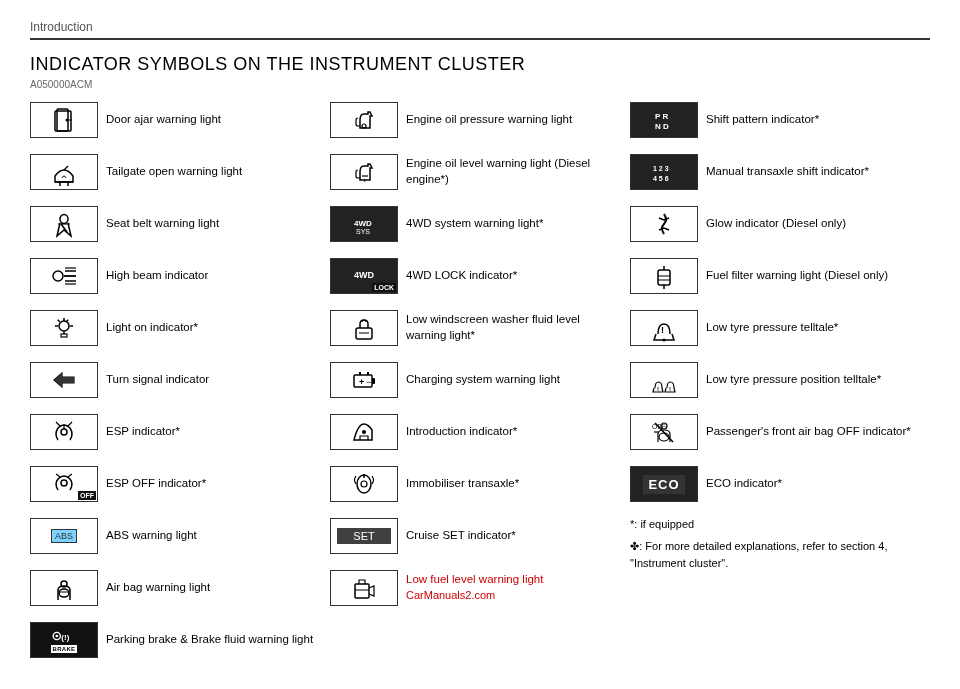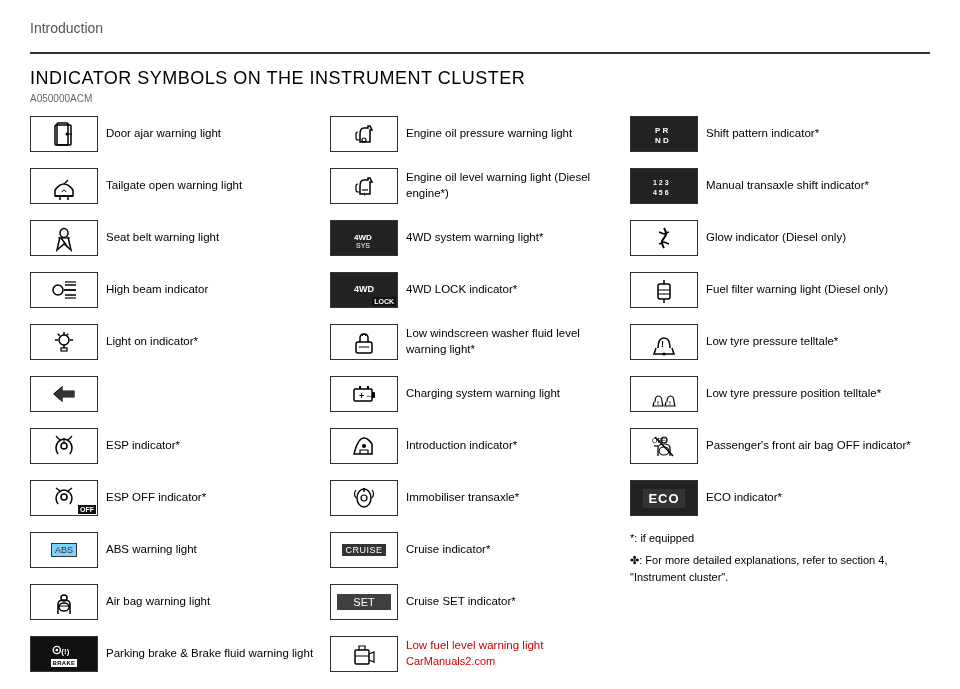--- a/index.html
+++ b/index.html
@@ -6,24 +6,24 @@
     body {
       font-family: Arial, sans-serif;
       background: #fff;
       color: #000;
       font-size: 12px;
       padding: 20px 30px;
       width: 960px;
       min-height: 689px;
     }
     .section-title {
-      font-size: 14px;
+      font-size: 12px;
       color: #555;
       border-bottom: 2px solid #333;
-      padding-bottom: 16px;
+      padding-bottom: 4px;
       margin-bottom: 14px;
     }
     .main-title {
       font-size: 18px;
       font-weight: normal;
       margin-bottom: 4px;
       letter-spacing: 0.5px;
     }
     .code {
       font-size: 10px;
@@ -228,20 +228,21 @@
       <span class="item-label">Light on indicator*</span>
     </div>
 
     <div class="item">
       <div class="icon-box">
         <svg viewBox="0 0 28 28" fill="none">
           <polygon points="4,14 12,7 12,11 24,11 24,17 12,17 12,21" stroke="#000" stroke-width="1.2" fill="#000"></polygon>
           <polygon points="4,14 12,7 12,11 24,11 24,17 12,17 12,21" fill="#333"></polygon>
         </svg>
       </div>
+      <span class="item-label">Turn signal indicator</span>
     </div>
 
     <div class="item">
       <div class="icon-box">
         <svg viewBox="0 0 28 28" fill="none">
           <path d="M8 22 Q4 16 8 10 Q14 4 20 10 Q24 16 20 22" stroke="#000" stroke-width="1.5" fill="none"></path>
           <circle cx="14" cy="14" r="3" stroke="#000" stroke-width="1.5" fill="none"></circle>
           <path d="M10 8 L6 4 M18 8 L22 4" stroke="#000" stroke-width="1.2"></path>
           <path d="M14 11 L14 6" stroke="#000" stroke-width="1.2"></path>
         </svg>
@@ -381,26 +382,20 @@
         <svg viewBox="0 0 28 28" fill="none">
           <ellipse cx="14" cy="14" rx="7" ry="9" stroke="#000" stroke-width="1.5" fill="none"></ellipse>
           <circle cx="14" cy="14" r="3" stroke="#000" stroke-width="1.2" fill="none"></circle>
           <path d="M6 14 Q3 10 6 6 M22 14 Q25 10 22 6" stroke="#000" stroke-width="1.2" fill="none"></path>
           <line x1="14" y1="4" x2="14" y2="8" stroke="#000" stroke-width="1.5"></line>
         </svg>
       </div>
       <span class="item-label">Immobiliser transaxle*</span>
     </div>
 
-    <div class="item">
-      <div class="icon-box">
-        <div class="cruise-badge">CRUISE</div>
-      </div>
-      <span class="item-label">Cruise indicator*</span>
-    </div>
 
     <div class="item">
       <div class="icon-box">
         <div class="set-badge">SET</div>
       </div>
       <span class="item-label">Cruise SET indicator*</span>
     </div>
 
     <div class="item">
       <div class="icon-box">

